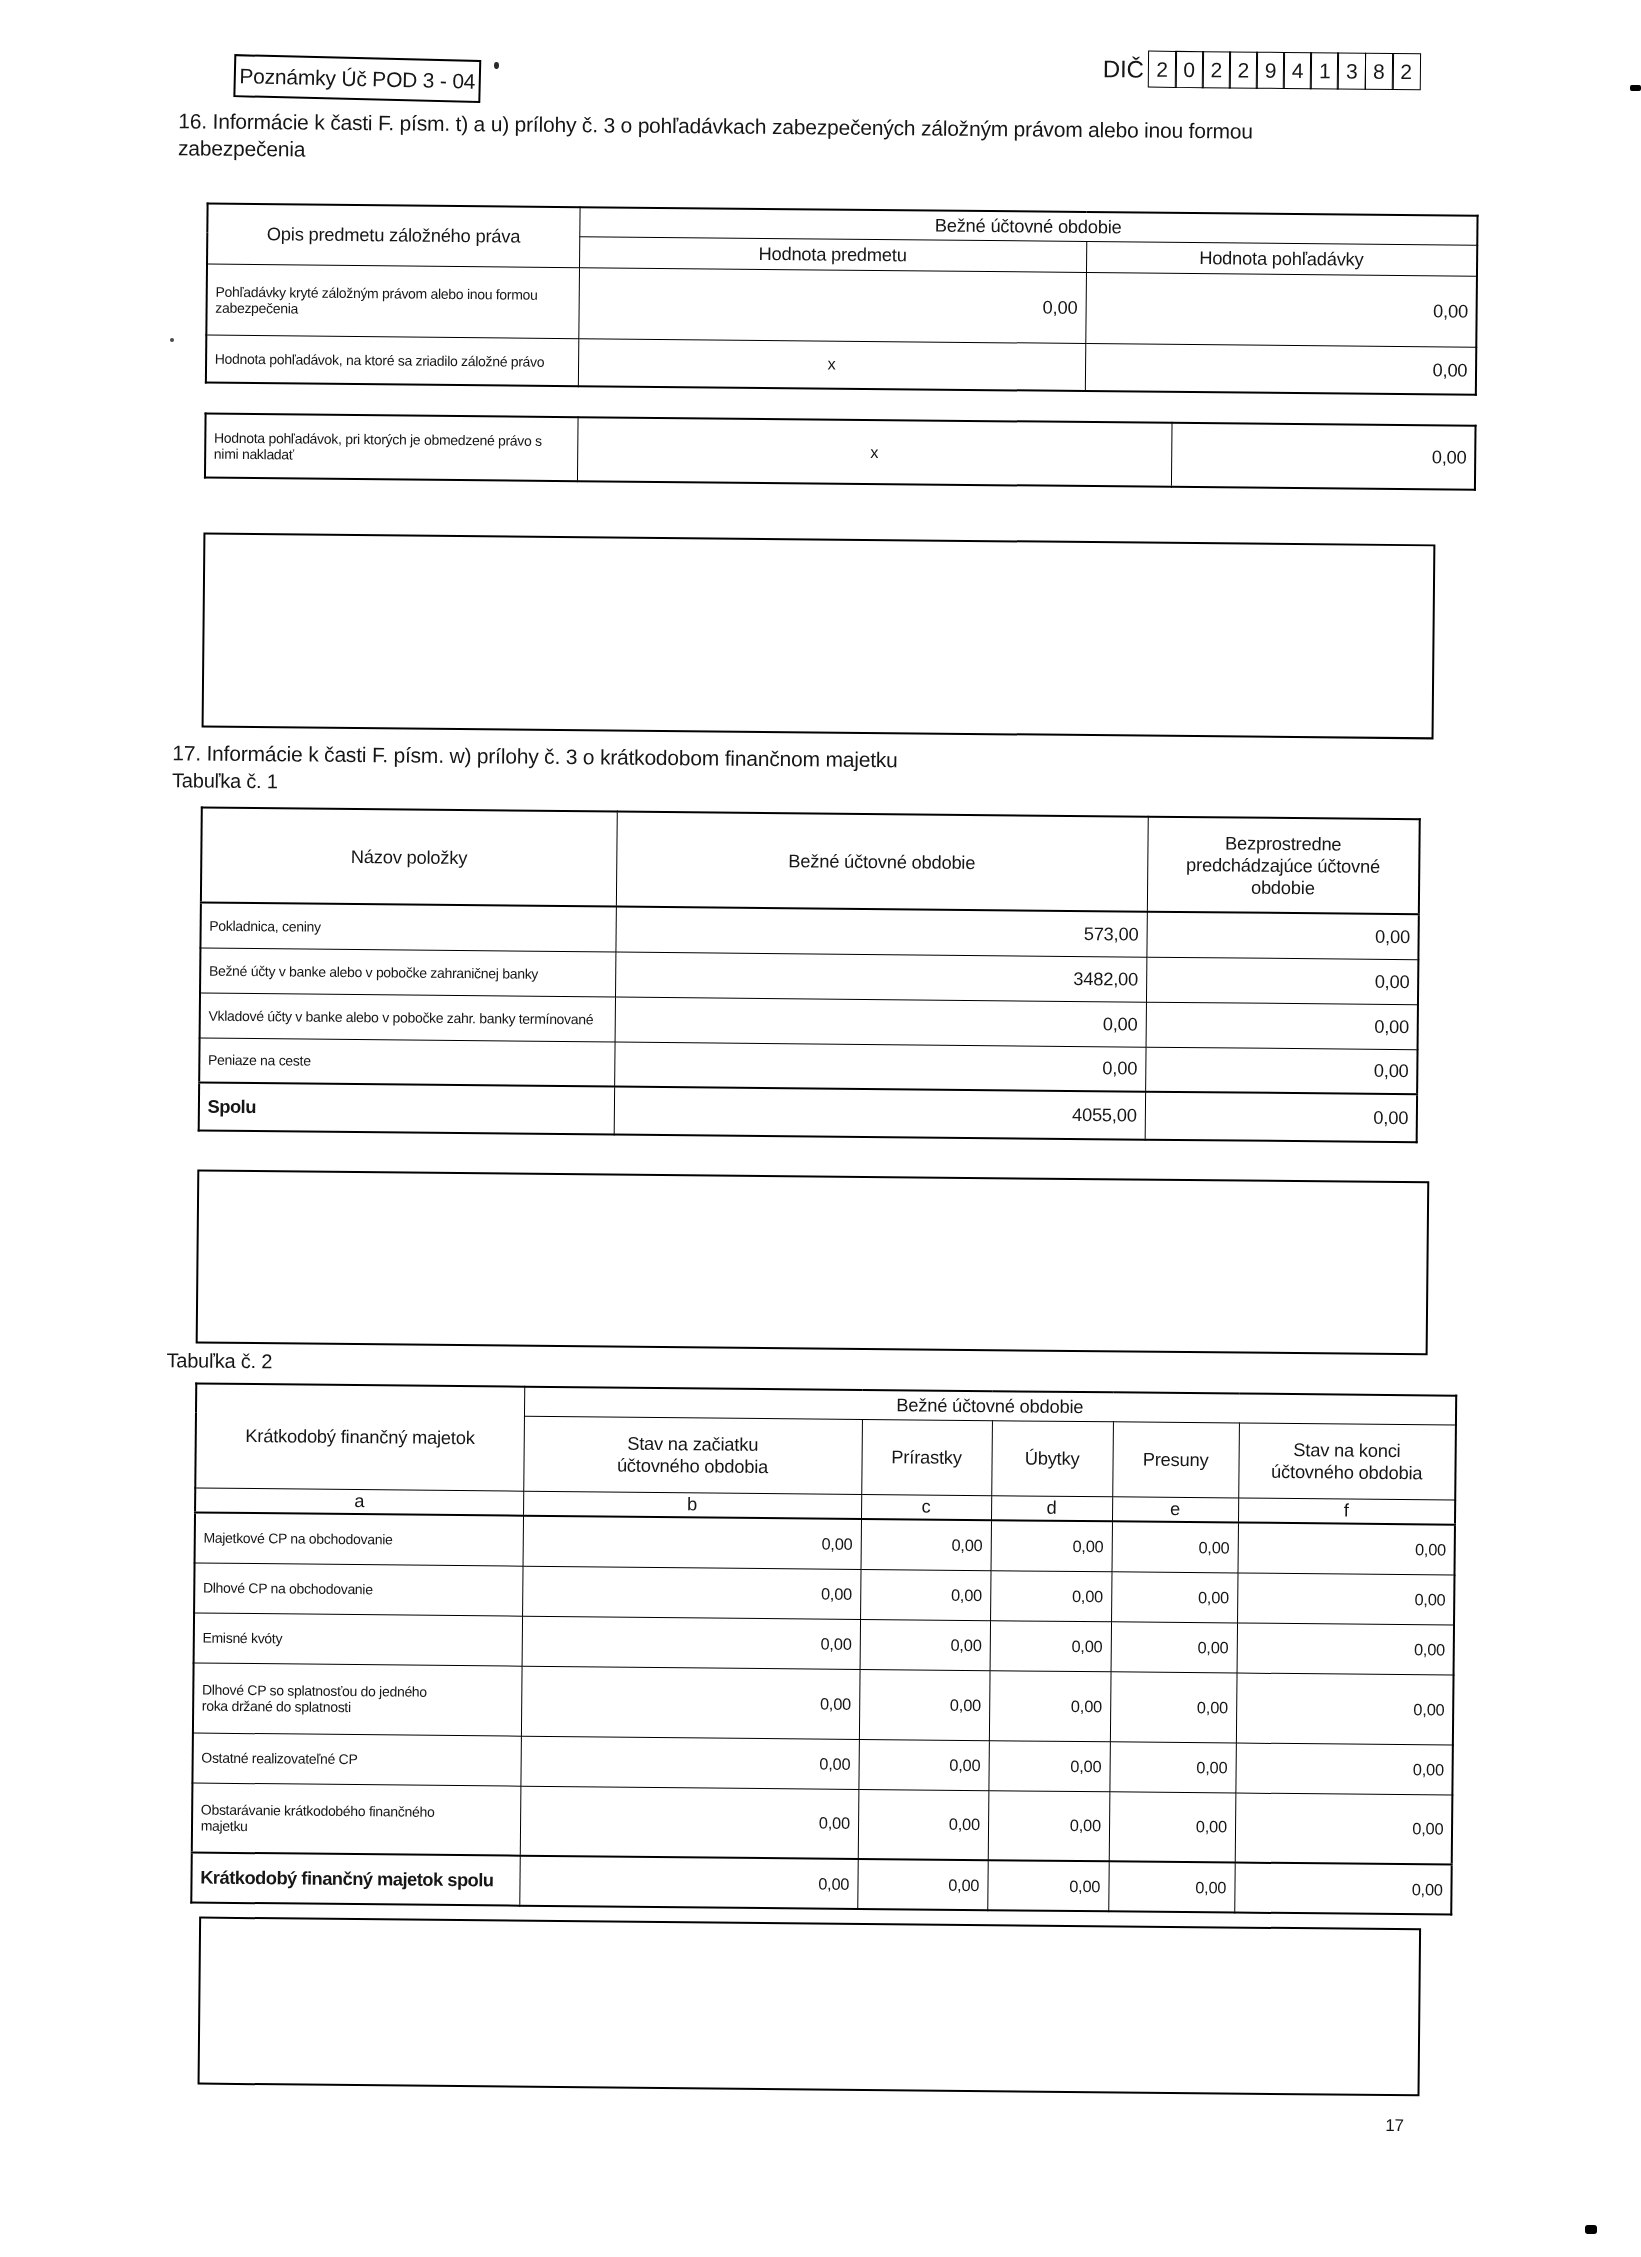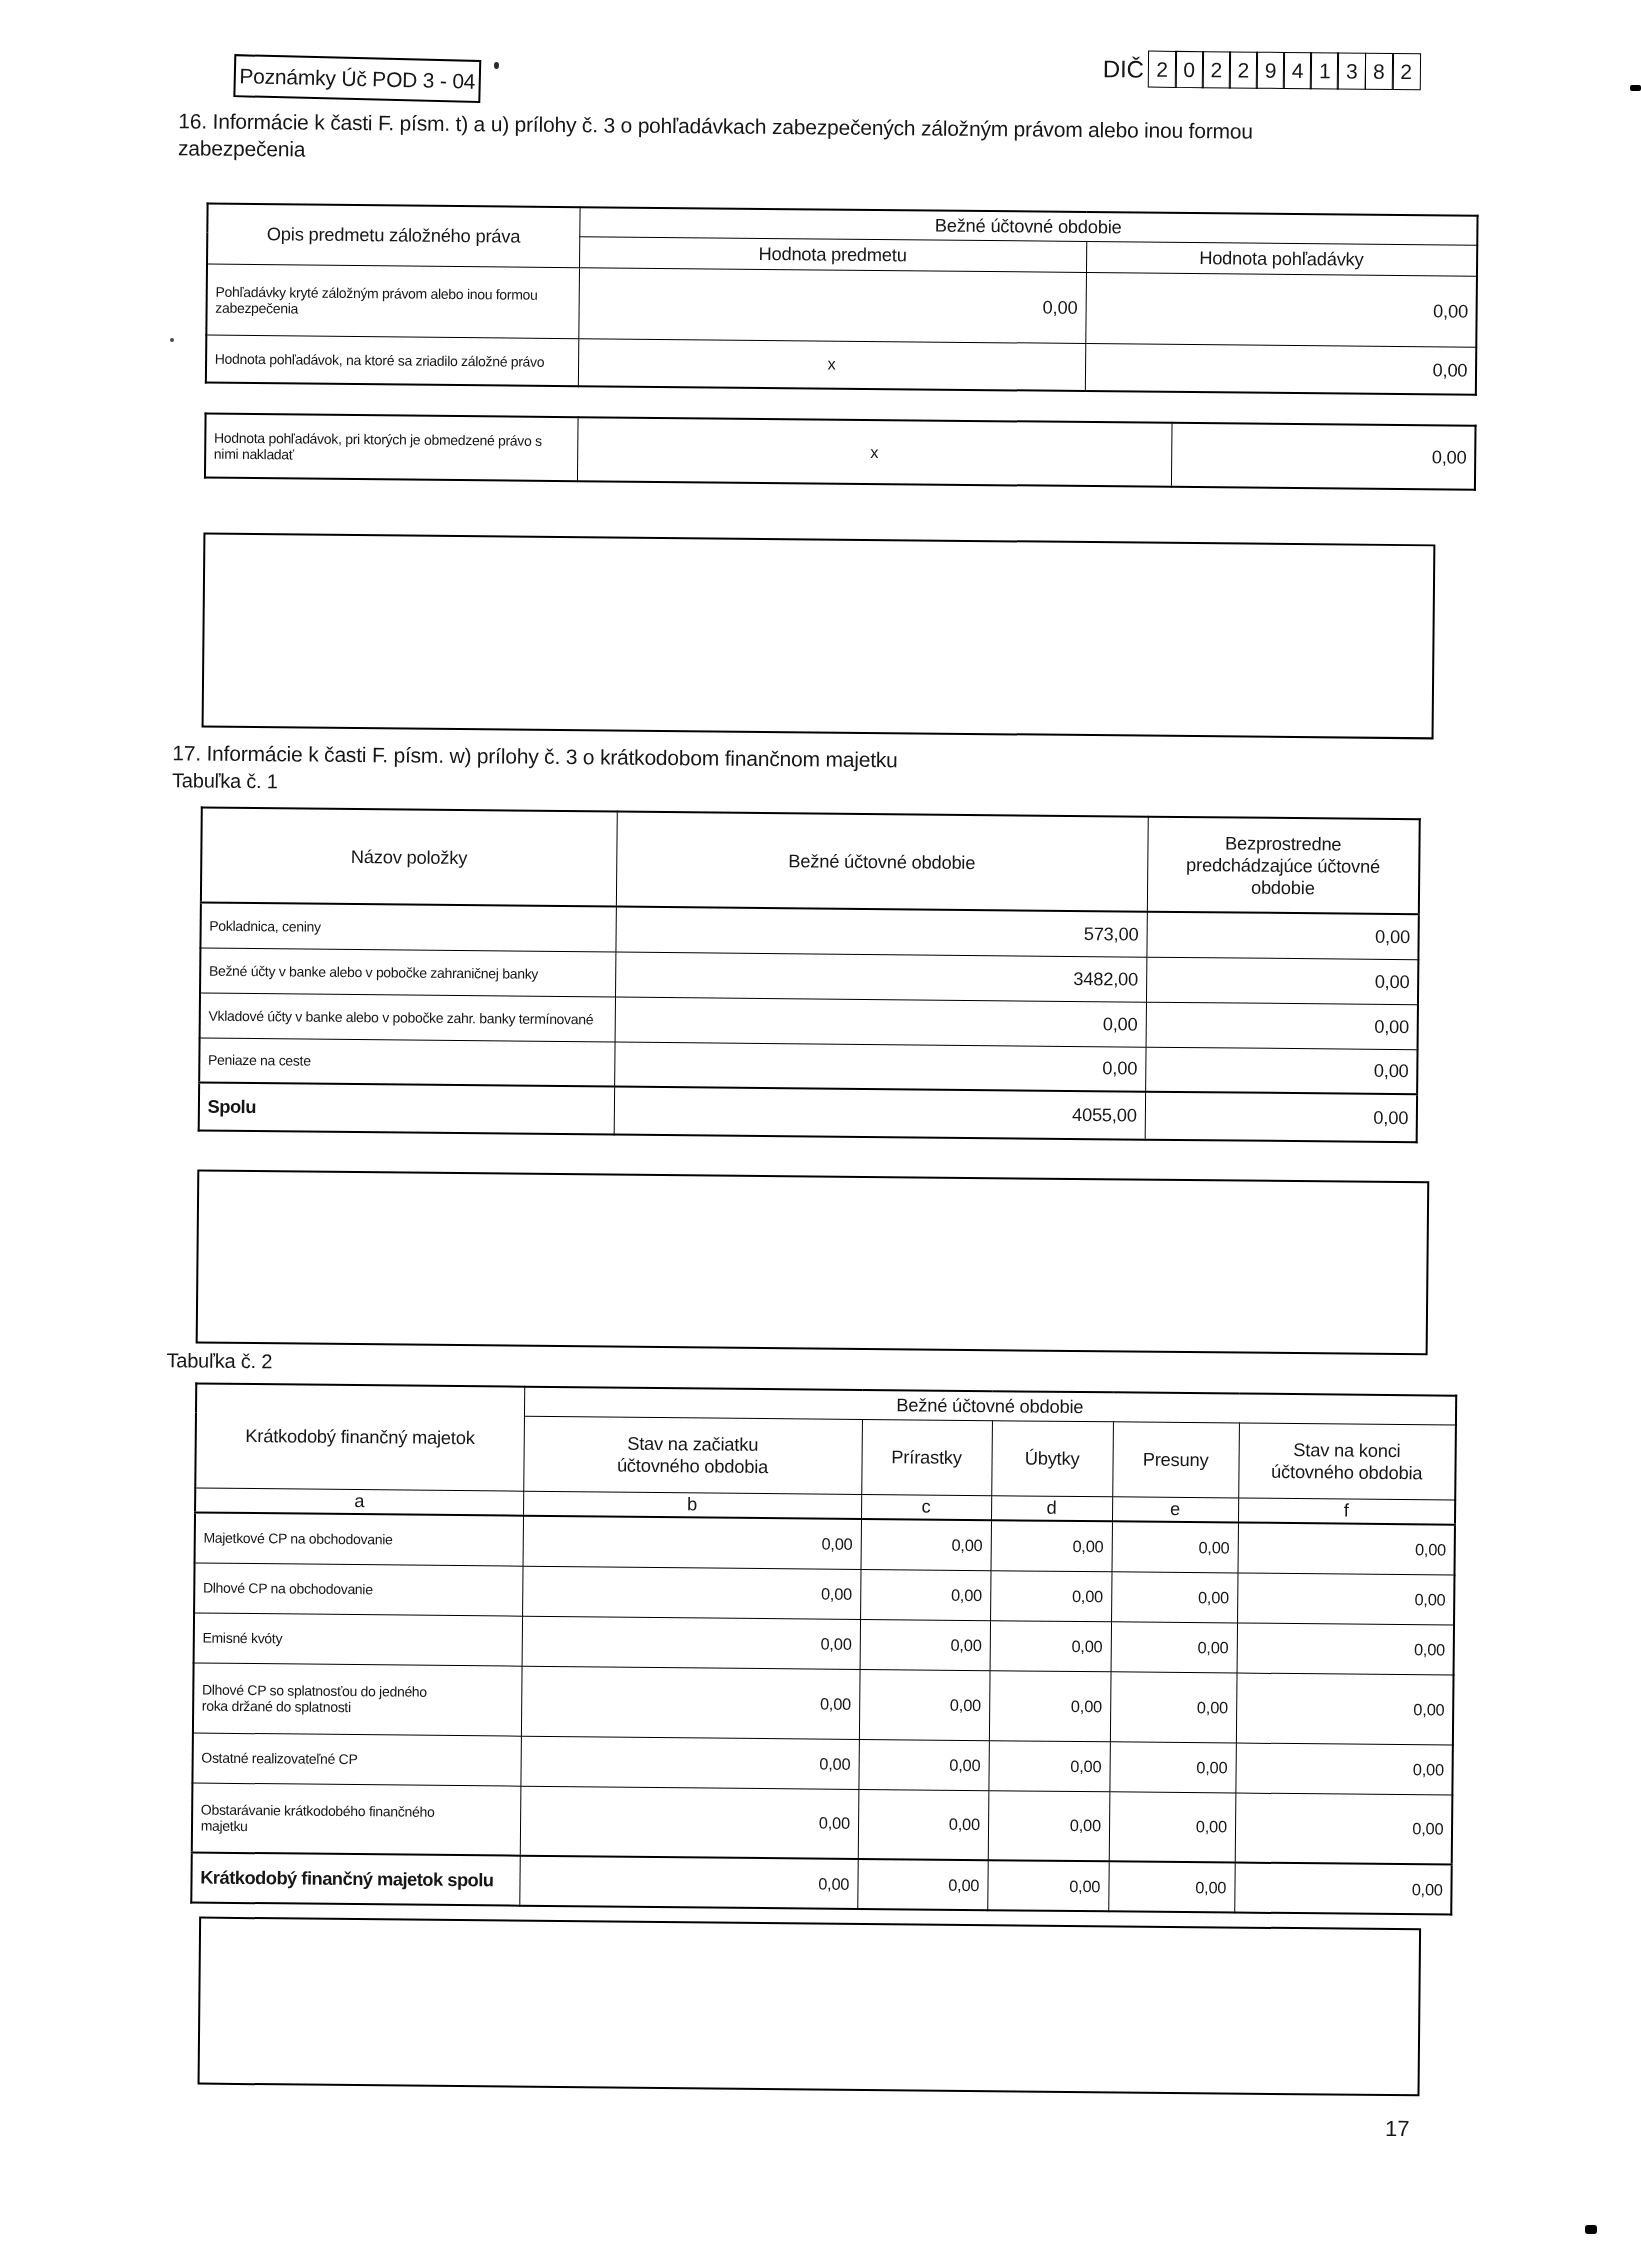--- a/index.html
+++ b/index.html
@@ -39,21 +39,21 @@
   .thick-top{border-top:2.9px solid #000 !important;}
   .wrap350{max-width:338px;}
   .wrap255{max-width:246px;}
   .wrap220{max-width:212px;margin:0 auto;}
   .wrap210{max-width:203px;margin:0 auto;}
   .wrap190{max-width:183px;margin:0 auto;}
   .letters td{padding:0 3.9px;font-size:18.3px;text-align:center;}
   .spolu-lbl{font-size:18.3px;font-weight:bold;letter-spacing:-0.5px;white-space:nowrap;}
 
   .empty-box{border:2.9px solid #000;background:#fff;}
-  .page-number{font-size:22px;}
+  .page-number{font-size:17px;}
   .speck{position:absolute;background:#000;border-radius:50%;}
 </style>
 </head>
 <body>
 
 <div class="sheet">
 
   <div class="abs form-code-box">
     <span>Poznámky Úč POD 3 - 04</span>
   </div>

